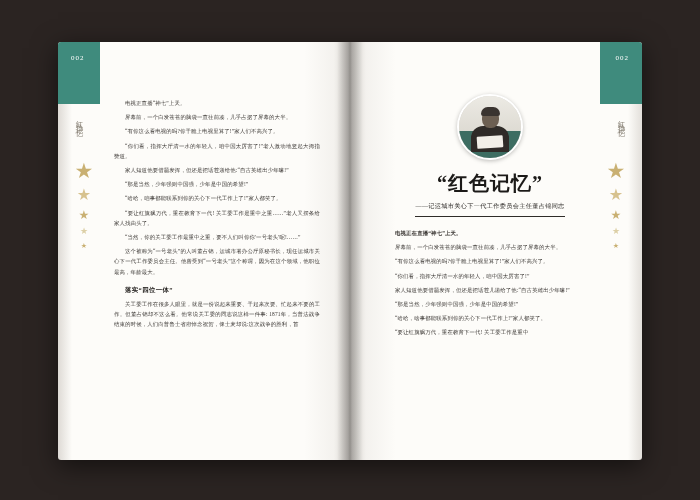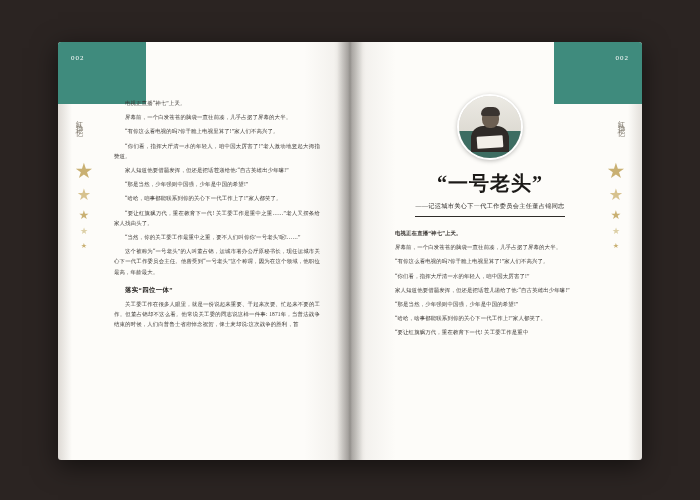--- a/index.html
+++ b/index.html
@@ -55,21 +55,20 @@
       #fdfcf9;
   }
 
   
   .corner-block {
     position: absolute;
     top: 0;
     width: 42px;
     height: 62px;
     background: #3f8b7d;
-    padding-left: 46px;
   }
   .page.left .corner-block { left: 0; }
   .page.right .corner-block { right: 0; }
 
   .folio {
     position: absolute;
     top: 12px;
     font-size: 7px;
     color: #ffffff;
     letter-spacing: 1px;
@@ -312,21 +311,21 @@
 
       <div class="article-head">
         <div class="photo">
           <div class="bg-top"></div>
           <div class="bg-bottom"></div>
           <div class="torso"></div>
           <div class="head"></div>
           <div class="hair"></div>
           <div class="paper"></div>
         </div>
-        <h1 class="title">“一号老头”</h1>
+        <h1 class="title">“红色记忆”</h1>
         <div class="subtitle">——记运城市关心下一代工作委员会主任董占锦同志</div>
         <div class="rule"></div>
       </div>
 
       <div class="col" style="top:186px">
         <p class="para lead">电视正在直播“神七”上天。</p>
         <p class="para">屏幕前，一个白发苍苍的脑袋一直往前凑，几乎占据了屏幕的大半。</p>
         <p class="para">“有你这么看电视的吗?你干脆上电视里算了!”家人们不高兴了。</p>
         <p class="para">“你们看，指挥大厅清一水的年轻人，咱中国太厉害了!”</p>
         <p class="para">家人知道他要借题发挥，但还是把话茬儿递给了他:“自古英雄出少年嘛!”</p>

